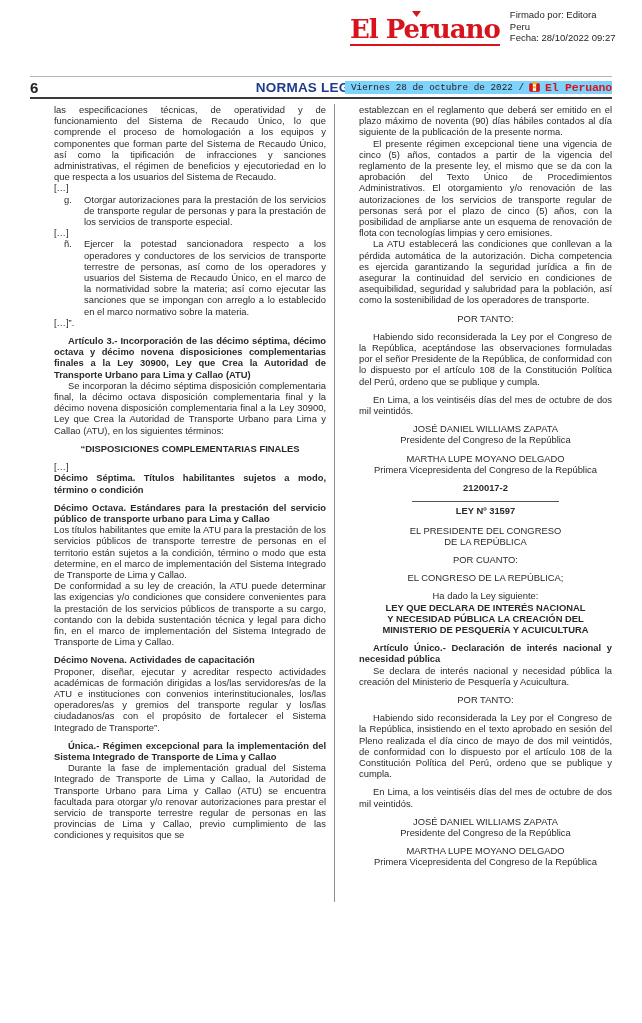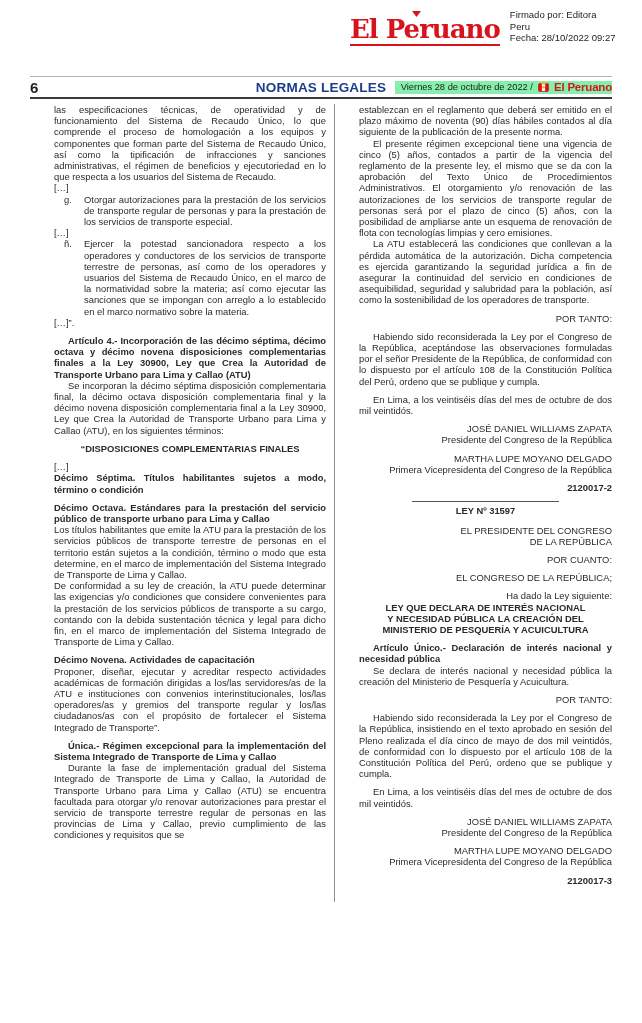--- a/index.html
+++ b/index.html
@@ -15,21 +15,21 @@
         clip-path:polygon(0 0,100% 0,50% 100%);}
   .sig-text{font-size:9.5px;line-height:11.5px;color:#1e1e1e;white-space:pre-line;padding-top:1px;}
 
   
   .header{position:absolute;top:76px;left:30px;width:582px;height:20px;
           border-top:1px solid #b3b3b3;border-bottom:2.5px solid #3a3a3a;
           display:flex;align-items:center;}
   .pagenum{font-weight:bold;font-size:15px;color:#222;}
   .section-title{position:absolute;left:0;right:0;text-align:center;font-weight:bold;
           font-size:13.5px;letter-spacing:.2px;color:#1e3c8c;}
-  .header-right{margin-left:auto;display:flex;align-items:center;gap:4px;z-index:2;background:#86efac;padding-left:6px;}
+  .header-right{margin-left:auto;display:flex;align-items:center;gap:4px;z-index:2;background:#7dd3fc;padding-left:6px;font-family:Liberation Mono, monospace;}
   .header-date{font-size:9.3px;color:#222;}
   .coat{width:13px;height:13px;display:inline-block;}
   .header-brand{font-weight:bold;font-size:11.5px;color:#d7141e;letter-spacing:-.2px;}
 
   
   .columns{position:absolute;top:104px;left:38px;width:574px;height:897px;display:flex;overflow:hidden;}
   .col{overflow:hidden;margin-left:16px;}
   .col-left{width:272px;}
   .col-divider{width:1px;background:#8f8f8f;margin:0 8px;height:100%;}
   .col-right{flex:1;}
@@ -37,21 +37,21 @@
   .col p{margin:0;font-size:9.4px;line-height:11.2px;white-space:pre-line;}
   .col .sb{margin-top:7px;}
   .bold{font-weight:bold;}
   .body{text-align:justify;text-indent:14px;}
   .flush{text-align:justify;}
   .plain{text-align:left;}
   .hang{margin-left:30px;text-align:justify;}
   .list{position:relative;padding-left:30px;text-align:justify;}
   .list .marker{position:absolute;left:10px;text-indent:0;}
   .center{text-align:center;}
-  .ind{margin-left:14px;text-align:right;}
+  .ind{margin-left:14px;text-align:center;}
   .rule{border-top:1.5px solid #555;width:58%;margin:8px auto 0;height:0;}
   .law{text-align:center;font-weight:bold;font-size:12.5px;line-height:14px;padding:3px 0 1px;}
   .big{text-align:center;font-weight:bold;font-size:11.6px;line-height:15.5px;margin-top:10px;margin-bottom:2px;}
 
   .bottom-rule{position:absolute;top:1002px;left:30px;width:582px;border-top:2.5px solid #3a3a3a;height:0;}
 </style>
 </head>
 <body>
 
 <div class="page">
@@ -83,21 +83,21 @@
   </div>
 
   <div class="columns">
     <div class="col col-left" id="col-left">
         <p class="hang">las especificaciones técnicas, de operatividad y de funcionamiento del Sistema de Recaudo Único, lo que comprende el proceso de homologación a los equipos y componentes que forman parte del Sistema de Recaudo Único, así como la tipificación de infracciones y sanciones administrativas, el régimen de beneficios y ejecutoriedad en lo que respecta a los usuarios del Sistema de Recaudo.</p>
         <p class="plain">[…]</p>
         <p class="list"><span class="marker">g.</span><span>Otorgar autorizaciones para la prestación de los servicios de transporte regular de personas y para la prestación de los servicios de transporte especial.</span></p>
         <p class="plain">[…]</p>
         <p class="list"><span class="marker">ñ.</span><span>Ejercer la potestad sancionadora respecto a los operadores y conductores de los servicios de transporte terrestre de personas, así como de los operadores y usuarios del Sistema de Recaudo Único, en el marco de la normatividad sobre la materia; así como ejecutar las sanciones que se impongan con arreglo a lo establecido en el marco normativo sobre la materia.</span></p>
         <p class="plain">[…]”.</p>
-        <p class="body bold sb">Artículo 4.- Incorporación de las décimo séptima, décimo octava y décimo novena disposiciones complementarias finales a la Ley 30900, Ley que Crea la Autoridad de Transporte Urbano para Lima y Callao (ATU)</p>
+        <p class="body bold sb">Artículo 3.- Incorporación de las décimo séptima, décimo octava y décimo novena disposiciones complementarias finales a la Ley 30900, Ley que Crea la Autoridad de Transporte Urbano para Lima y Callao (ATU)</p>
         <p class="body">Se incorporan la décimo séptima disposición complementaria final, la décimo octava disposición complementaria final y la décimo novena disposición complementaria final a la Ley 30900, Ley que Crea la Autoridad de Transporte Urbano para Lima y Callao (ATU), en los siguientes términos:</p>
         <p class="center bold sb">“DISPOSICIONES COMPLEMENTARIAS FINALES</p>
         <p class="plain sb">[…]</p>
         <p class="flush bold">Décimo Séptima. Títulos habilitantes sujetos a modo, término o condición</p>
         <p class="flush bold sb">Décimo Octava. Estándares para la prestación del servicio público de transporte urbano para Lima y Callao</p>
         <p class="flush">Los títulos habilitantes que emite la ATU para la prestación de los servicios públicos de transporte terrestre de personas en el territorio están sujetos a la condición, término o modo que esta determine, en el marco de implementación del Sistema Integrado de Transporte de Lima y Callao.</p>
         <p class="flush">De conformidad a su ley de creación, la ATU puede determinar las exigencias y/o condiciones que considere convenientes para la prestación de los servicios públicos de transporte a su cargo, contando con la debida sustentación técnica y legal para dicho fin, en el marco de implementación del Sistema Integrado de Transporte de Lima y Callao.</p>
         <p class="flush bold sb">Décimo Novena. Actividades de capacitación</p>
         <p class="flush">Proponer, diseñar, ejecutar y acreditar respecto actividades académicas de formación dirigidas a los/las servidores/as de la ATU e instituciones con convenios interinstitucionales, los/las operadores/as y gremios del transporte regular y los/las ciudadanos/as con el propósito de fortalecer el Sistema Integrado de Transporte”.</p>
         <p class="body bold sb">Única.- Régimen excepcional para la implementación del Sistema Integrado de Transporte de Lima y Callao</p>
@@ -128,18 +128,17 @@
 MINISTERIO DE PESQUERÍA Y ACUICULTURA</p>
         <p class="body bold sb">Artículo Único.- Declaración de interés nacional y necesidad pública</p>
         <p class="body">Se declara de interés nacional y necesidad pública la creación del Ministerio de Pesquería y Acuicultura.</p>
         <p class="ind sb">POR TANTO:</p>
         <p class="body sb">Habiendo sido reconsiderada la Ley por el Congreso de la República, insistiendo en el texto aprobado en sesión del Pleno realizada el día cinco de mayo de dos mil veintidós, de conformidad con lo dispuesto por el artículo 108 de la Constitución Política del Perú, ordeno que se publique y cumpla.</p>
         <p class="body sb">En Lima, a los veintiséis días del mes de octubre de dos mil veintidós.</p>
         <p class="ind sb">JOSÉ DANIEL WILLIAMS ZAPATA
 Presidente del Congreso de la República</p>
         <p class="ind sb">MARTHA LUPE MOYANO DELGADO
 Primera Vicepresidenta del Congreso de la República</p>
-        <p class="ind bold sb">2120017-3</p>
       </div>
   </div>
 
   <div class="bottom-rule"></div>
 </div>
 
 </body></html>

